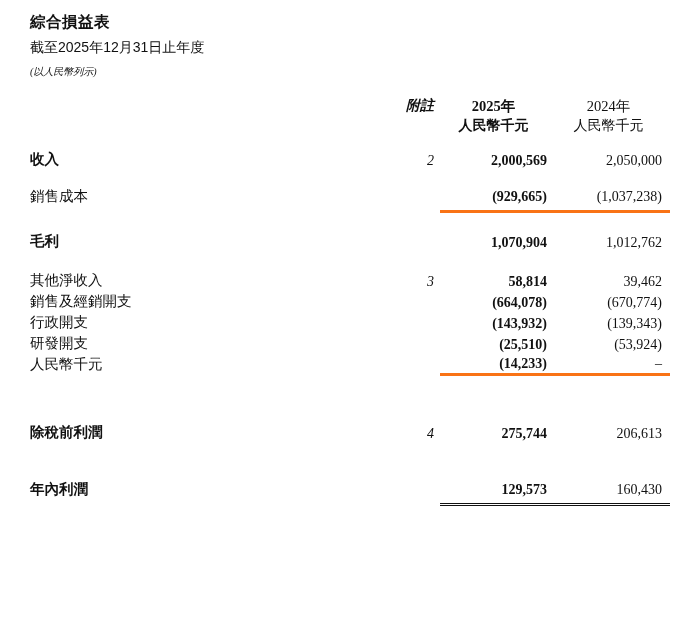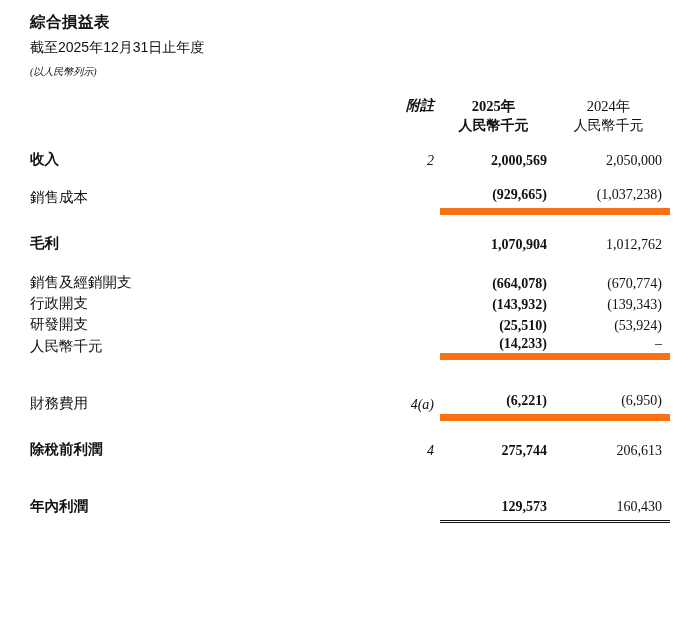--- a/index.html
+++ b/index.html
@@ -110,21 +110,21 @@
   .num {
     text-align: right;
     font-family: "Liberation Serif", "DejaVu Serif", serif;
     font-size: 14px;
     padding-right: 8px;
     padding-top: 5px;
     padding-bottom: 5px;
     white-space: nowrap;
   }
   .num.bold { font-weight: bold; }
-  .rule-bottom { border-bottom: 7px solid #f97316; }
+  .rule-bottom { border-bottom: 3px solid #f97316; }
   .rule-double {
     border-bottom: 3px double #111;
   }
 
   .spacer-sm td { height: 8px; font-size: 0; line-height: 0; }
   .spacer-md td { height: 14px; font-size: 0; line-height: 0; }
   .tight td { padding-top: 1px; padding-bottom: 1px; }
 </style>
 </head>
 <body>
@@ -184,20 +184,26 @@
         <td class="label bold">毛利</td>
         <td class="note"></td>
         <td class="num bold">1,070,904</td>
         <td class="num">1,012,762</td>
       </tr>
 
       <tr class="spacer-md">
           <td colspan="4"></td>
         </tr>
 
+      <tr class="tight">
+        <td class="label">其他淨收入</td>
+        <td class="note">3</td>
+        <td class="num bold">58,814</td>
+        <td class="num">39,462</td>
+      </tr>
 
       <tr class="tight">
         <td class="label">銷售及經銷開支</td>
         <td class="note"></td>
         <td class="num bold">(664,078)</td>
         <td class="num">(670,774)</td>
       </tr>
 
       <tr class="tight">
         <td class="label">行政開支</td>
@@ -222,26 +228,20 @@
 
       <tr class="spacer-md">
           <td colspan="4"></td>
         </tr>
 
 
       <tr class="spacer-md">
           <td colspan="4"></td>
         </tr>
 
-      <tr>
-        <td class="label">財務費用</td>
-        <td class="note">4(a)</td>
-        <td class="num bold rule-bottom">(6,221)</td>
-        <td class="num rule-bottom">(6,950)</td>
-      </tr>
 
       <tr class="spacer-md">
           <td colspan="4"></td>
         </tr>
 
       <tr>
         <td class="label bold">除稅前利潤</td>
         <td class="note">4</td>
         <td class="num bold">275,744</td>
         <td class="num">206,613</td>

